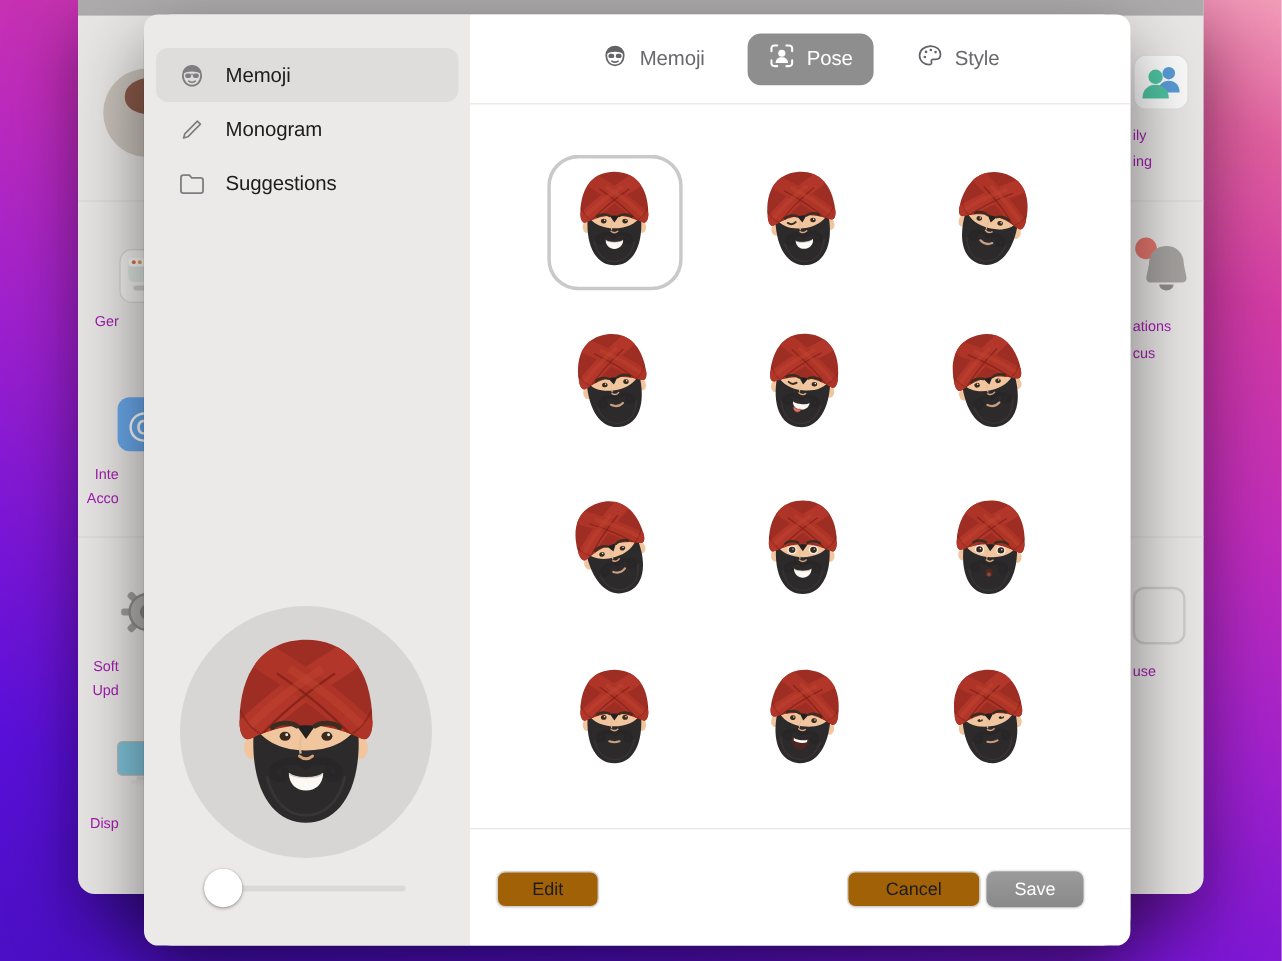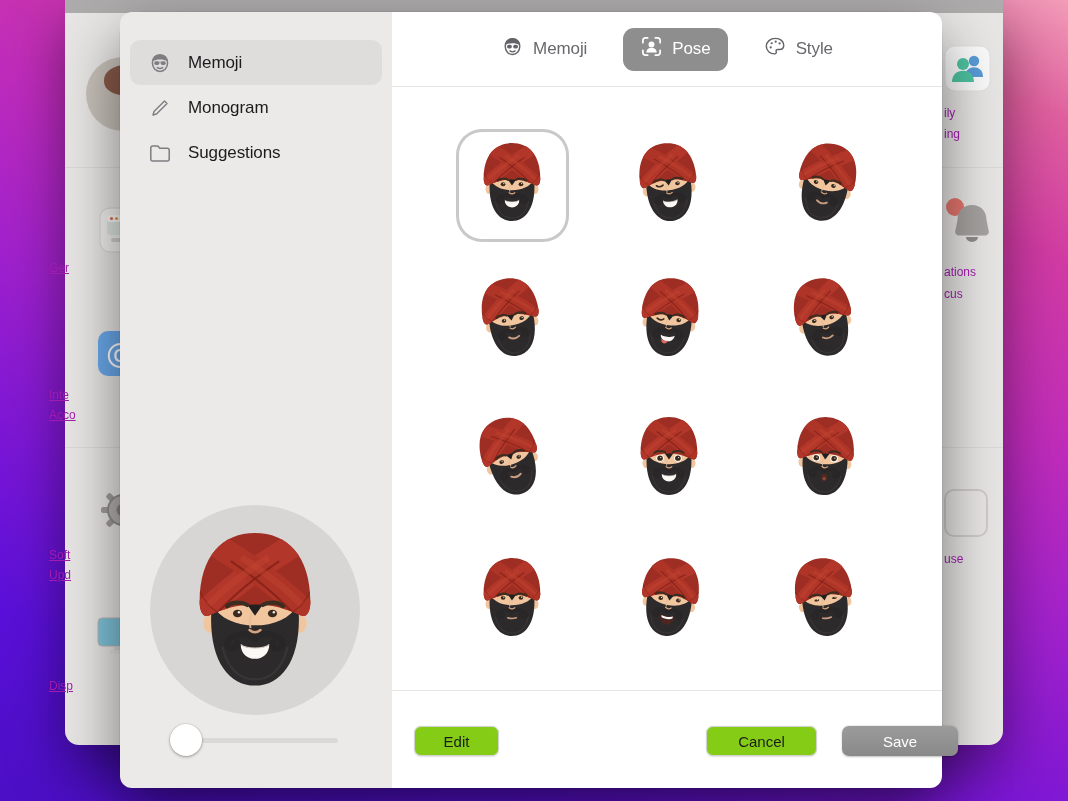--- a/index.html
+++ b/index.html
@@ -10,21 +10,21 @@
   }
   
   .prefs-window{
     position:absolute;left:65px;top:0;width:938px;height:745px;
     background:#e8e6e5;border-radius:0 0 14px 14px;
     box-shadow:0 24px 60px rgba(0,0,0,.45);
   }
   .prefs-toolbar{position:absolute;left:0;top:0;right:0;height:13px;background:#adabac;}
   .hdiv{position:absolute;left:0;right:0;height:1px;background:#dbd9d8;}
   .bglabel{position:absolute;color:#a21caf;font-size:12px;line-height:18px;white-space:nowrap;}
-  .lbL{right:884px;width:70px;text-decoration:underline;}
+  .lbL{right:904px;text-align:right;width:70px;}
   .lbR{left:879px;}
   .bgicon{position:absolute;}
   .avatar-bg{position:absolute;left:21px;top:57px;width:74px;height:74px;border-radius:50%;
     background:#c8c1ba;overflow:hidden;}
   .avatar-bg .blob{position:absolute;left:18px;top:8px;width:42px;height:30px;border-radius:50% 50% 45% 45%;background:#8a5a4a;}
   .mouse-outline{position:absolute;left:879px;top:489px;width:40px;height:44px;border:2px solid #cecbca;border-radius:10px;}
   
   .dialog{
     position:absolute;left:120px;top:12px;width:822px;height:776px;border-radius:23px;
     background:#fff;box-shadow:0 25px 60px rgba(0,0,0,.5),0 0 0 .5px rgba(0,0,0,.1);
@@ -45,26 +45,26 @@
   .content{position:absolute;left:272px;top:0;right:0;bottom:0;background:#fff;border-radius:0 12px 12px 0;}
   .tabbar{position:absolute;left:0;top:0;right:0;height:74px;display:flex;align-items:center;justify-content:center;gap:36px;}
   .tab{display:flex;align-items:center;gap:9px;font-size:17px;color:#68686d;cursor:default;}
   .tab .tlabel{letter-spacing:-.1px;}
   .tab.pill{background:var(--pill,#8e8e8e);color:#fff;height:43px;padding:0 17px;border-radius:11px;font-weight:500;}
   .tab-divider{top:74px;background:#e7e5e4;}
   .foot-divider{top:678px;background:#e7e5e4;}
   .pose-grid{position:absolute;left:0;top:74px;right:0;height:604px;}
   .cell{position:absolute;width:113px;height:113px;display:flex;align-items:center;justify-content:center;border-radius:26px;}
   .cell.selected{box-shadow:0 0 0 3px var(--selbd,#c9c9c9) inset;}
-  .footer-btn{position:absolute;top:714px;height:30px;border-radius:7px;border:1px solid #d4d2d0;background:#84cc16;
+  .footer-btn{position:absolute;top:714px;height:30px;border-radius:7px;border:1px solid #d4d2d0;background:#a16207;
     font-size:15px;color:#1c1c1e;display:flex;align-items:center;justify-content:center;
     box-shadow:0 .5px 1.5px rgba(0,0,0,.12);font-family:inherit;}
   .btn-edit{left:22px;width:85px;}
   .btn-cancel{left:314px;width:111px;}
-  .btn-save{left:450px;width:116px;border:none;color:#fff;
+  .btn-save{left:430px;width:81px;border:none;color:#fff;
     background:linear-gradient(var(--save1,#9b9b9b),var(--save2,#898989));
     box-shadow:0 .5px 2px rgba(0,0,0,.25);}
 </style>
 </head>
 <body>
 
 <div class="prefs-window">
   <div class="prefs-toolbar"></div>
   <div class="hdiv" style="top:167px"></div>
   <div class="hdiv" style="top:447px"></div>

